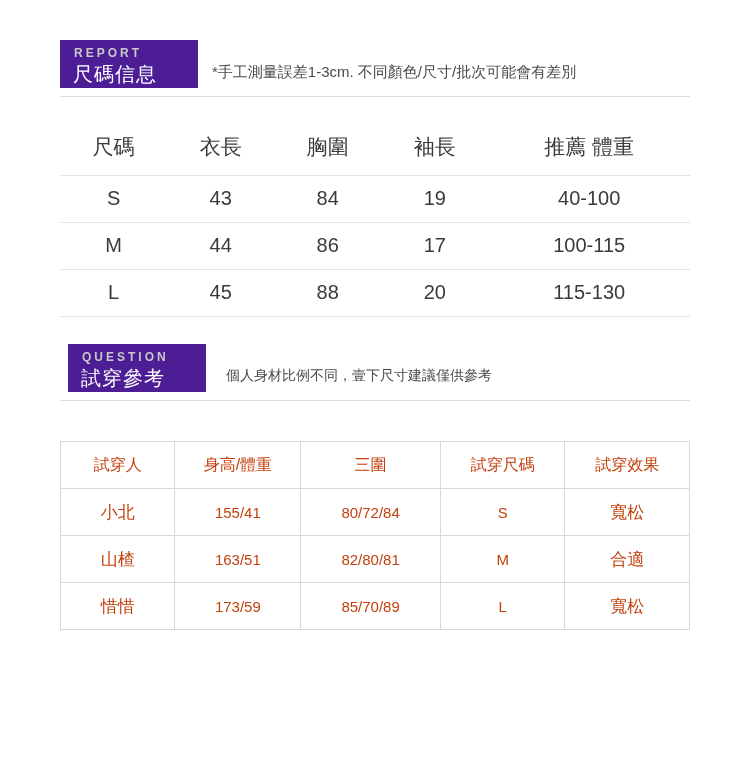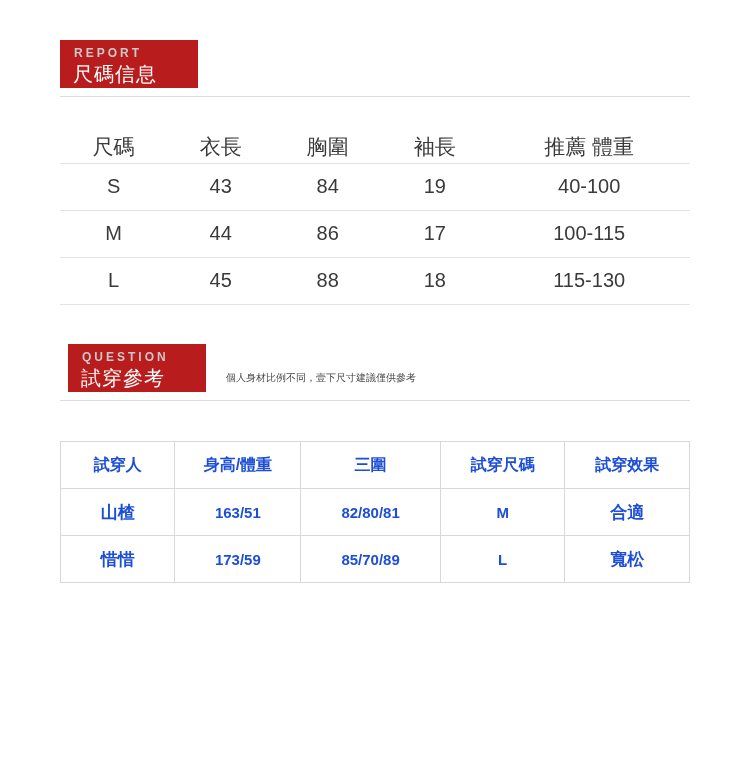--- a/index.html
+++ b/index.html
@@ -23,21 +23,21 @@
 
   
   .section-head {
     display: flex;
     align-items: flex-end;
   }
   .badge {
     position: relative;
     width: 138px;
     height: 48px;
-    background: #b91c1c;
+    background: #4c1d95;
     flex: 0 0 auto;
   }
   .badge .badge-en {
     position: absolute;
     left: 14px;
     top: 6px;
     font-size: 12px;
     letter-spacing: 3px;
     color: #c9c9c9;
     font-weight: bold;
@@ -73,61 +73,61 @@
   table.size th, table.size td {
     text-align: center;
     font-weight: normal;
     font-size: 20px;
     color: #3a3a3a;
     padding: 11px 0 12px 0;
     border-bottom: 1px solid #e3e3e3;
   }
   table.size th {
     font-size: 21px;
-    padding-bottom: 2px;
+    padding-bottom: 14px;
   }
   table.size tr:last-child td {
     border-bottom: 1px solid #e3e3e3;
   }
   table.size col.c1 { width: 17%; }
   table.size col.c2 { width: 17%; }
   table.size col.c3 { width: 17%; }
   table.size col.c4 { width: 17%; }
   table.size col.c5 { width: 32%; }
 
   
   .sec2 {
     position: absolute;
     left: 68px;
     top: 344px;
     width: 630px;
   }
   .sec2 .badge-note {
-    font-size: 10px;
+    font-size: 14px;
     padding-bottom: 7px;
     padding-left: 20px;
   }
 
   
   .fit-wrap {
     position: absolute;
     left: 60px;
     top: 441px;
     width: 630px;
   }
   table.fit {
     width: 100%;
     border-collapse: collapse;
     table-layout: fixed;
   }
   table.fit th, table.fit td {
     border: 1px solid #d8d8d8;
     text-align: center;
-    font-weight: bold;
-    color: #1d4ed8;
+    font-weight: normal;
+    color: #c2410c;
     height: 44px;
   }
   table.fit th {
     font-size: 16px;
   }
   table.fit td {
     font-size: 15px;
   }
   table.fit td.cn {
     font-size: 17px;
@@ -142,20 +142,21 @@
 <body>
 
 <div class="page">
 
   <div style="position:absolute; left:60px; top:40px; width:630px;">
     <div class="section-head">
       <div class="badge">
         <div class="badge-en">REPORT</div>
         <div class="badge-cn">尺碼信息</div>
       </div>
+      <div class="badge-note">*手工測量誤差1-3cm. 不同顏色/尺寸/批次可能會有差別</div>
     </div>
   </div>
   <div style="position:absolute; left:60px; top:96px; width:630px; border-bottom:1px solid #dcdcdc;"></div>
 
   <div class="size-wrap">
     <table class="size">
       <colgroup>
         <col class="c1">
           <col class="c2">
           <col class="c3">
@@ -183,21 +184,21 @@
           <td>M</td>
           <td>44</td>
           <td>86</td>
           <td>17</td>
           <td>100-115</td>
         </tr>
         <tr>
           <td>L</td>
           <td>45</td>
           <td>88</td>
-          <td>18</td>
+          <td>20</td>
           <td>115-130</td>
         </tr>
       </tbody>
     </table>
   </div>
 
   <div class="sec2">
     <div class="section-head">
       <div class="badge">
         <div class="badge-en">QUESTION</div>
@@ -221,20 +222,27 @@
         <tr>
           <th>試穿人</th>
           <th>身高/體重</th>
           <th>三圍</th>
           <th>試穿尺碼</th>
           <th>試穿效果</th>
         </tr>
       </thead>
       <tbody>
         <tr>
+          <td class="cn">小北</td>
+          <td>155/41</td>
+          <td>80/72/84</td>
+          <td>S</td>
+          <td class="cn">寬松</td>
+        </tr>
+        <tr>
           <td class="cn">山楂</td>
           <td>163/51</td>
           <td>82/80/81</td>
           <td>M</td>
           <td class="cn">合適</td>
         </tr>
         <tr>
           <td class="cn">惜惜</td>
           <td>173/59</td>
           <td>85/70/89</td>

